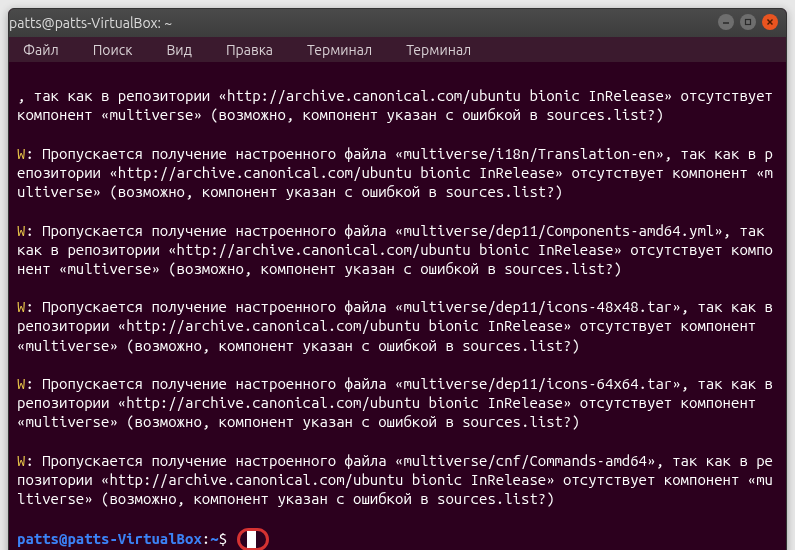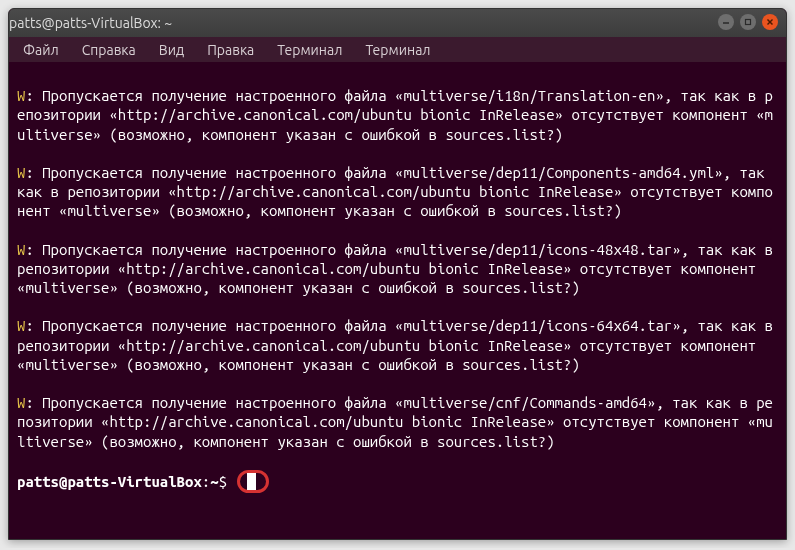--- a/index.html
+++ b/index.html
@@ -53,42 +53,42 @@
     }
     .win-min { background: #6e6e6e; color: #2a2a2a; }
     .win-max { background: #6e6e6e; color: #2a2a2a; }
     .win-close { background: #e95420; color: #4a1a00; }
     .menubar {
       background: #3b1a2e;
       height: 26px;
       display: flex;
       align-items: center;
       padding: 0 6px;
-      gap: 7px;
+      gap: 18px;
       font-family: "Ubuntu", sans-serif;
       font-size: 14px;
       color: #d8d0d4;
       border-bottom: 1px solid #2c001e;
     }
     .menu-item {
       padding: 2px 8px;
       cursor: pointer;
     }
     .terminal-body {
       background: #2c001e;
       color: #ffffff;
       font-family: "Ubuntu Mono", "DejaVu Sans Mono", monospace;
       font-size: 15px;
       line-height: 1.28;
       padding: 4px 8px 8px 8px;
       white-space: pre-wrap;
       word-break: break-all;
     }
     .yellow { color: #e9c74a; }
-    .green { color: #ffffff; font-weight: bold; }
+    .green { color: #3b82f6; font-weight: bold; }
     .prompt-line {
       display: flex;
       align-items: center;
       position: relative;
     }
     .highlight-box {
       border: 3px solid #d53232;
       border-radius: 16px;
       padding: 0 10px 0 6px;
       margin-left: 2px;
@@ -129,28 +129,29 @@
         <svg width="8" height="8" viewBox="0 0 8 8">
             <line x1="1.5" y1="1.5" x2="6.5" y2="6.5" stroke="#4a1a00" stroke-width="1.5"></line>
             <line x1="6.5" y1="1.5" x2="1.5" y2="6.5" stroke="#4a1a00" stroke-width="1.5"></line>
           </svg>
       </div>
     </div>
   </div>
 
   <div class="menubar">
     <span class="menu-item">Файл</span>
-    <span class="menu-item">Справка</span>
+    <span class="menu-item">Поиск</span>
     <span class="menu-item">Вид</span>
     <span class="menu-item">Правка</span>
     <span class="menu-item">Терминал</span>
     <span class="menu-item">Терминал</span>
   </div>
 
   <div class="terminal-body">
+<span class="out-line"><span>, так как в репозитории «http://archive.canonical.com/ubuntu bionic InRelease» отсутствует компонент «multiverse» (возможно, компонент указан с ошибкой в sources.list?)</span></span>
 <span class="out-line"><span class="yellow">W</span><span>: </span><span>Пропускается получение настроенного файла «multiverse/i18n/Translation-en», так как в репозитории «http://archive.canonical.com/ubuntu bionic InRelease» отсутствует компонент «multiverse» (возможно, компонент указан с ошибкой в sources.list?)</span></span>
 <span class="out-line"><span class="yellow">W</span><span>: </span><span>Пропускается получение настроенного файла «multiverse/dep11/Components-amd64.yml», так как в репозитории «http://archive.canonical.com/ubuntu bionic InRelease» отсутствует компонент «multiverse» (возможно, компонент указан с ошибкой в sources.list?)</span></span>
 <span class="out-line"><span class="yellow">W</span><span>: </span><span>Пропускается получение настроенного файла «multiverse/dep11/icons-48x48.tar», так как в репозитории «http://archive.canonical.com/ubuntu bionic InRelease» отсутствует компонент «multiverse» (возможно, компонент указан с ошибкой в sources.list?)</span></span>
 <span class="out-line"><span class="yellow">W</span><span>: </span><span>Пропускается получение настроенного файла «multiverse/dep11/icons-64x64.tar», так как в репозитории «http://archive.canonical.com/ubuntu bionic InRelease» отсутствует компонент «multiverse» (возможно, компонент указан с ошибкой в sources.list?)</span></span>
 <span class="out-line"><span class="yellow">W</span><span>: </span><span>Пропускается получение настроенного файла «multiverse/cnf/Commands-amd64», так как в репозитории «http://archive.canonical.com/ubuntu bionic InRelease» отсутствует компонент «multiverse» (возможно, компонент указан с ошибкой в sources.list?)</span></span>
 <span class="prompt-line"><span class="green">patts@patts-VirtualBox</span><span>:</span><span class="green">~</span><span>$ </span><span class="highlight-box"><span class="cursor-block"></span></span></span>
   </div>
 
 </div>
 

